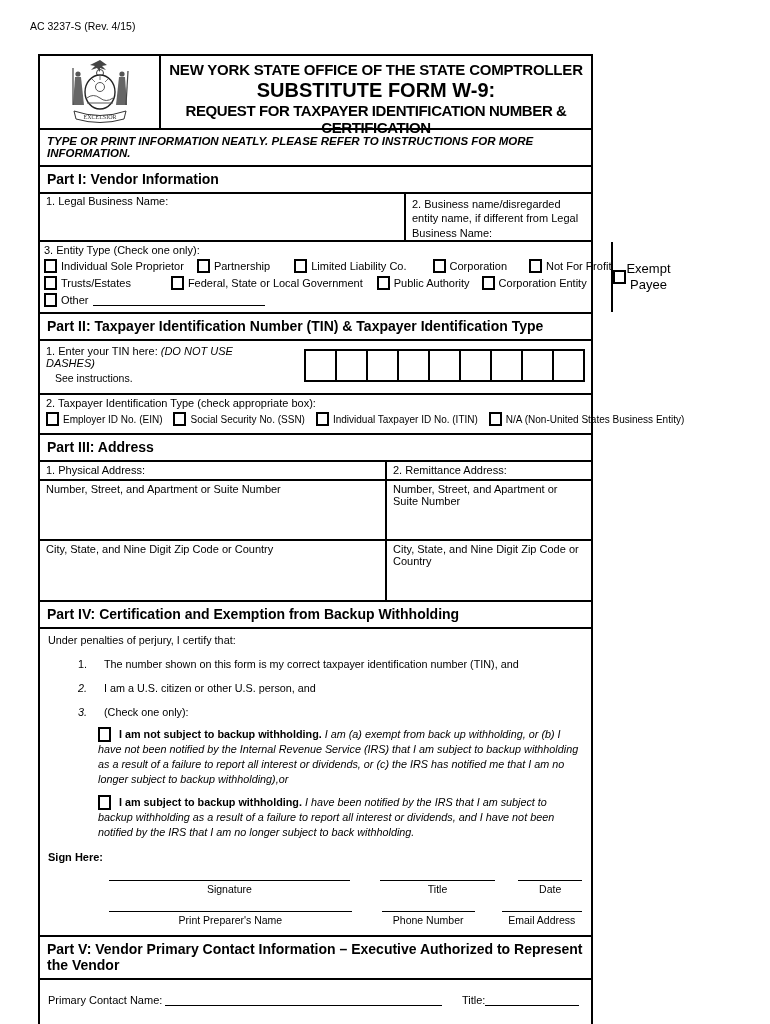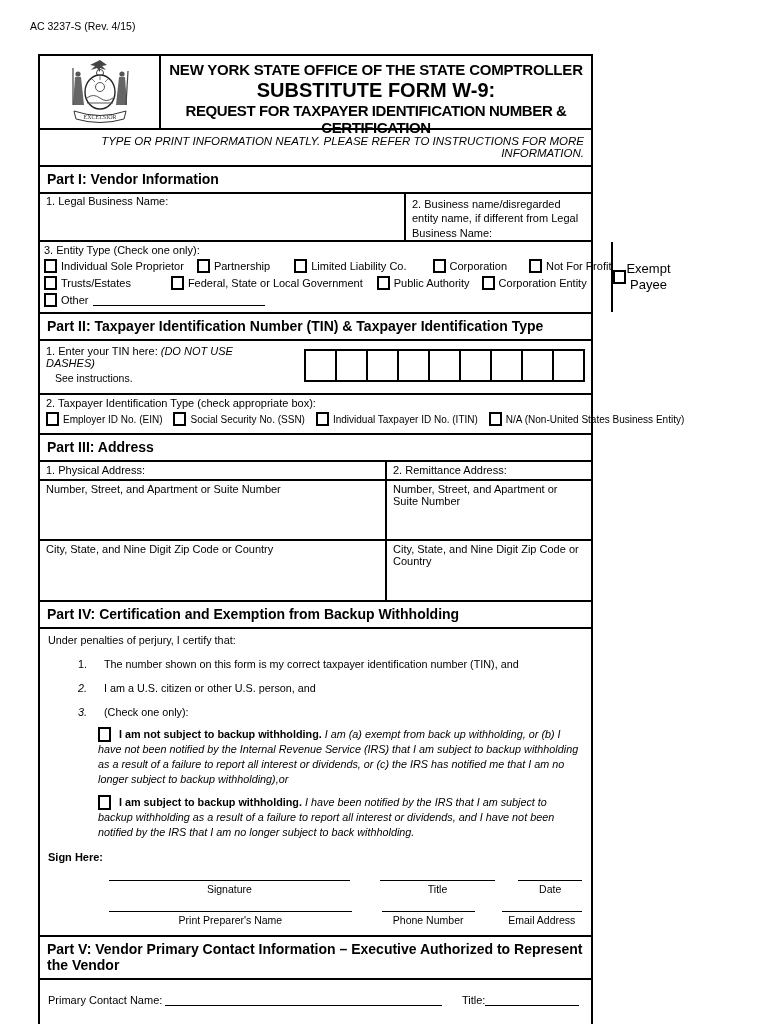--- a/index.html
+++ b/index.html
@@ -13,21 +13,21 @@
   .bt { border-top:2px solid #000; }
 
   
   .header-row { display:flex; height:72px; }
   .seal-cell { width:121px; border-right:2px solid #000; display:flex; align-items:center; justify-content:center; }
   .title-cell { flex:1; text-align:center; padding-top:5px; }
   .t1 { font-size:15px; font-weight:bold; letter-spacing:-0.2px; }
   .t2 { font-size:20px; font-weight:bold; margin-top:1px; }
   .t3 { font-size:15px; font-weight:bold; letter-spacing:-0.4px; }
 
-  .banner { font-size:11.5px; font-weight:normal; font-style:italic; padding:5px 7px 6px 7px;text-align:right; }
+  .banner { font-size:11.5px; font-weight:bold; font-style:italic; padding:5px 7px 6px 7px; }
   .part-header { font-size:14px; font-weight:bold; padding:4px 7px 5px 7px; }
 
   
   .p1-row1 { display:flex; height:48px; font-size:11px; }
   .p1-cell1 { width:366px; border-right:2px solid #000; padding:1px 6px; }
   .p1-cell2 { flex:1; padding:3px 6px; line-height:1.3; }
 
   .entity-row { display:flex; }
   .entity-left { flex:1; border-right:2px solid #000; padding:2px 0 5px 4px; font-size:11px; }
   .entity-right { width:80px; display:flex; align-items:center; justify-content:center; }

